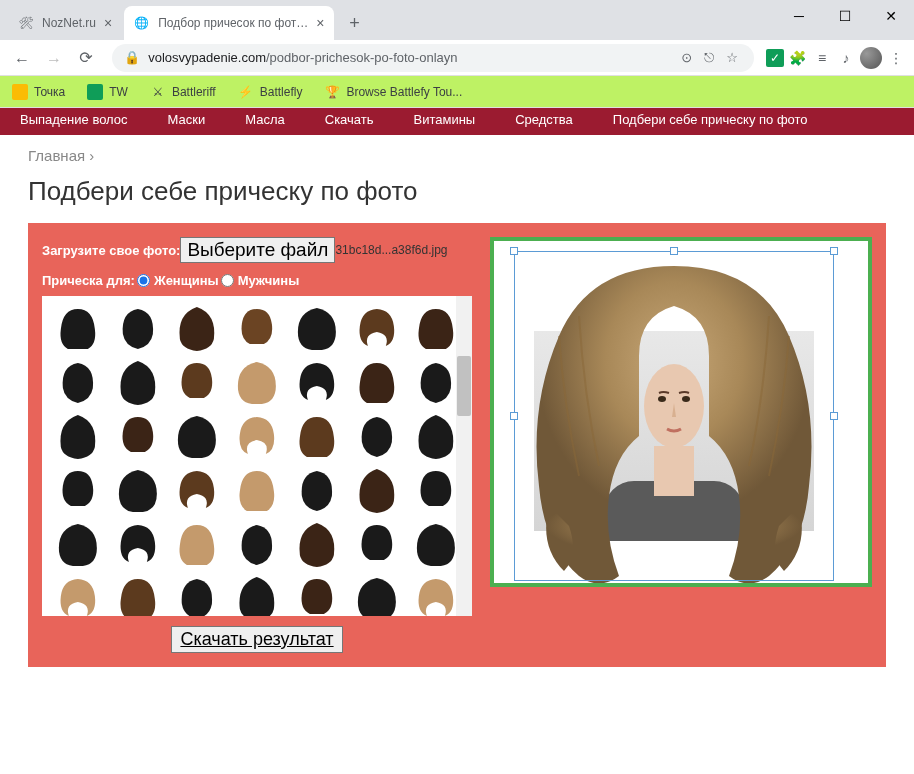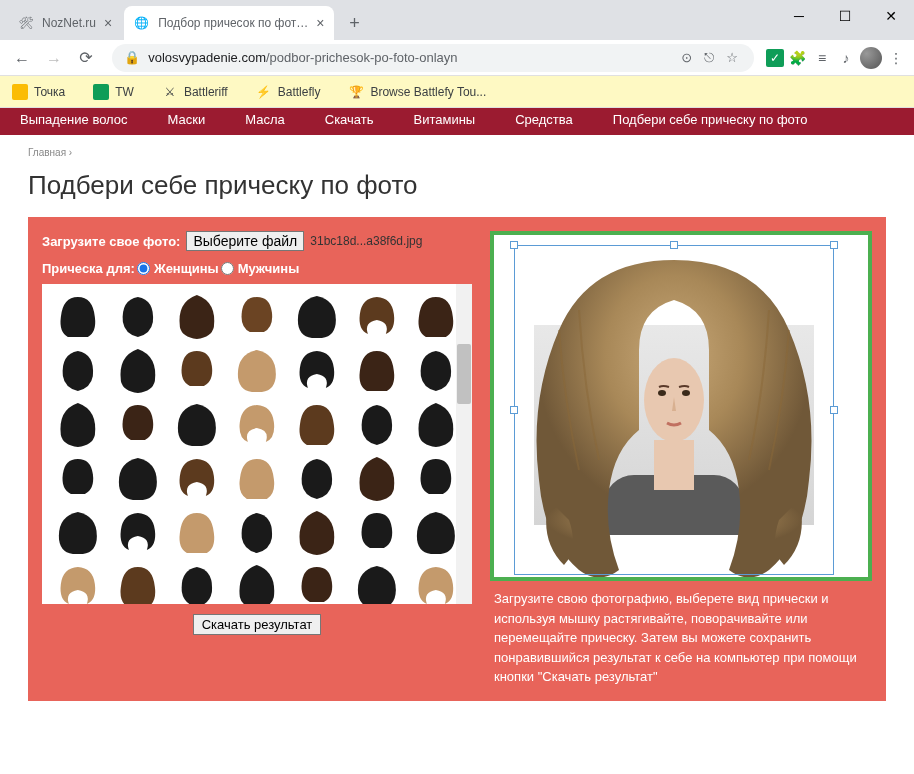--- a/index.html
+++ b/index.html
@@ -21,57 +21,57 @@
 .nav-btn.disabled { color: #bdbdbd; }
 .addr-bar { flex: 1; height: 28px; background: #f1f3f4; border-radius: 14px; display: flex; align-items: center; padding: 0 12px; font-size: 13px; color: #202124; margin: 0 8px; }
 .addr-bar .lock { margin-right: 8px; color: #5f6368; }
 .addr-bar .domain { color: #202124; text-align: right; }
 .addr-bar .path { color: #5f6368; }
 .addr-actions { display: flex; align-items: center; gap: 12px; margin-left: auto; color: #5f6368; padding-right: 4px;}
 .ext-icon { width: 20px; height: 20px; display: flex; align-items: center; justify-content: center; font-size: 14px; color: #5f6368; }
 .green-check { background: #0f9d58; color: #fff; border-radius: 2px; width: 18px; height: 18px; font-size: 12px;}
 .avatar { width: 22px; height: 22px; border-radius: 50%; background: radial-gradient(circle at 30% 30%, #999, #555); }
 
-.bookmarks { height: 32px; background: #fef9c3; display: flex; align-items: center; padding: 0 12px; gap: 28px; border-bottom: 1px solid #e0e0e0; font-size: 12px; color: #3c4043; }
+.bookmarks { height: 32px; background: #bef264; display: flex; align-items: center; padding: 0 12px; gap: 22px; border-bottom: 1px solid #e0e0e0; font-size: 12px; color: #3c4043; }
 .bm-item { display: flex; align-items: center; gap: 6px; cursor: pointer; }
 .bm-icon { width: 16px; height: 16px; display: inline-flex; align-items: center; justify-content: center; font-size: 12px; }
 .bm-icon.yellow { background: #fbbc04; border-radius: 2px; }
 .bm-icon.green { background: #0f9d58; border-radius: 2px; color: #fff; }
 .bm-icon.red { color: #ea4335; }
 
 
 .page { height: calc(774px - 40px - 36px - 32px); overflow: hidden; background: #fff; }
 .site-nav { background: #9b1b30; color: #fff; padding: 4px 20px 8px; font-size: 13px; }
 .site-nav-row { display: flex; gap: 40px; flex-wrap: wrap; }
 .site-nav-row span { cursor: pointer; }
 
-.breadcrumb { padding: 12px 28px 4px; font-size: 10px; color: #888; }
+.breadcrumb { padding: 12px 28px 4px; font-size: 15px; color: #888; }
 .breadcrumb a { color: #888; text-decoration: none; }
 .page-title { padding: 8px 28px 16px; font-size: 26px; font-weight: 400; color: #333; }
 
 .app { margin: 0 28px; background: #e8645a; padding: 14px; display: flex; gap: 18px; }
 .left-col { flex: 0 0 430px; }
 .right-col { flex: 1; }
 
-.upload-row { color: #fff; font-size: 13px; font-weight: bold; margin-bottom: 10px; display: flex; align-items: center; gap: 6px; }
-.file-btn { background: #efefef; border: 1px solid #767676; padding: 1px 6px; font-family: Arial; font-size: 14px; cursor: pointer; color: #000; font-weight: normal;}
+.upload-row { color: #fff; font-size: 13px; font-weight: bold; margin-bottom: 10px; display: flex; align-items: center; }
+.file-btn { background: #efefef; border: 1px solid #767676; padding: 1px 6px; font-family: Arial; font-size: 19px; cursor: pointer; color: #000; font-weight: normal;}
 .file-name { font-weight: normal; font-size: 12px; color: #333;}
 
 .gender-row { color: #fff; font-size: 13px; font-weight: bold; margin-bottom: 8px; display: flex; gap: 2px;}
 .gender-row label { font-weight: bold; display: flex; align-items: center; gap: 2px; cursor: pointer;}
 .gender-row input[type=radio] { accent-color: #1a73e8; margin: 0 2px 0 0;}
 
 .gallery-wrap { position: relative; }
 .gallery { background: #fff; height: 320px; overflow: hidden; padding: 8px; display: grid; grid-template-columns: repeat(7, 1fr); gap: 6px 4px; align-content: start; }
 .wig { width: 100%; height: 48px; display: flex; align-items: center; justify-content: center; cursor: pointer; }
 .wig svg { width: 100%; height: 100%; }
 .scrollbar-track { position: absolute; right: 0; top: 0; width: 16px; height: 100%; background: #f1f1f1; }
 .scrollbar-thumb { position: absolute; left: 1px; width: 14px; background: #c1c1c1; border-radius: 2px; }
 
-.download-btn { display: block; margin: 10px auto 0; background: #efefef; border: 1px solid #767676; padding: 2px 8px; font-family: Arial; font-size: 13px; cursor: pointer; }
+.download-btn { display: block; margin: 10px auto 0; background: #efefef; border: 1px solid #767676; padding: 2px 8px; font-family: Arial; font-size: 18px; cursor: pointer; text-decoration: underline; }
 
 .preview { background: #fff; border: 4px solid #4caf50; height: 350px; position: relative; overflow: hidden; }
 .photo-bg { position: absolute; left: 40px; top: 90px; width: 280px; height: 200px; background: linear-gradient(to bottom, #e8e8e8 0%, #d5d5d5 100%); }
 .face { position: absolute; left: 145px; top: 120px; width: 70px; height: 95px; }
 .neck { position: absolute; left: 160px; top: 205px; width: 40px; height: 50px; background: #e8c8b0; }
 .shoulders { position: absolute; left: 110px; top: 240px; width: 140px; height: 60px; background: #5a5a5a; border-radius: 30px 30px 0 0;}
 .big-hair { position: absolute; left: 15px; top: 15px; }
 .sel-box { position: absolute; border: 1px solid #5b9bd5; }
 .sel-handle { position: absolute; width: 8px; height: 8px; background: #fff; border: 1px solid #5b9bd5; }
 
@@ -427,16 +427,15 @@
           <path d="M50 80 Q55 150 70 220 M70 60 Q75 140 90 210 M260 60 Q255 140 240 210 M280 80 Q275 150 260 220" stroke="#8a6838" stroke-width="2" fill="none" opacity="0.5"></path>
           <path d="M40 250 Q30 290 55 315 Q70 300 60 270 Z M290 250 Q300 290 275 315 Q260 300 270 270 Z" fill="url(#hg)"></path>
         </svg>
         <div class="sel-box" style="left:20px;top:10px;width:320px;height:330px;"></div>
         <div class="sel-handle" style="left:16px;top:6px;"></div>
         <div class="sel-handle" style="left:176px;top:6px;"></div>
         <div class="sel-handle" style="left:336px;top:6px;"></div>
         <div class="sel-handle" style="left:336px;top:171px;"></div>
         <div class="sel-handle" style="left:16px;top:171px;"></div>
       </div>
-      <div class="instructions">Загрузите свою фотографию, выберете вид прически и используя мышку растягивайте, поворачивайте или перемещайте прическу. Затем вы можете сохранить понравившийся результат к себе на компьютер при помощи кнопки "Скачать результат"</div>
     </div>
   </div>
 </div>
 
 </body></html>

